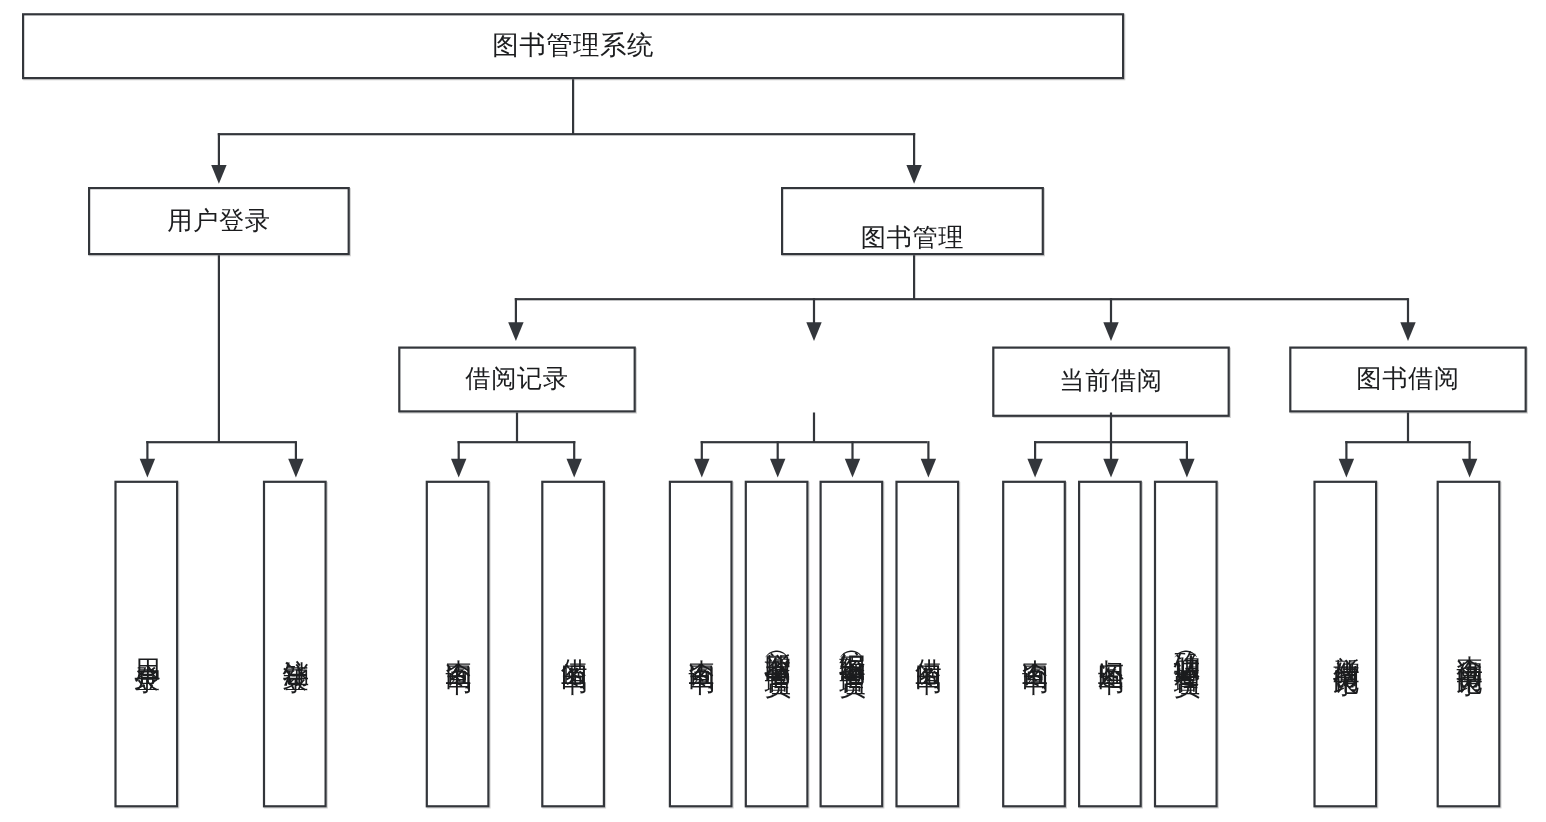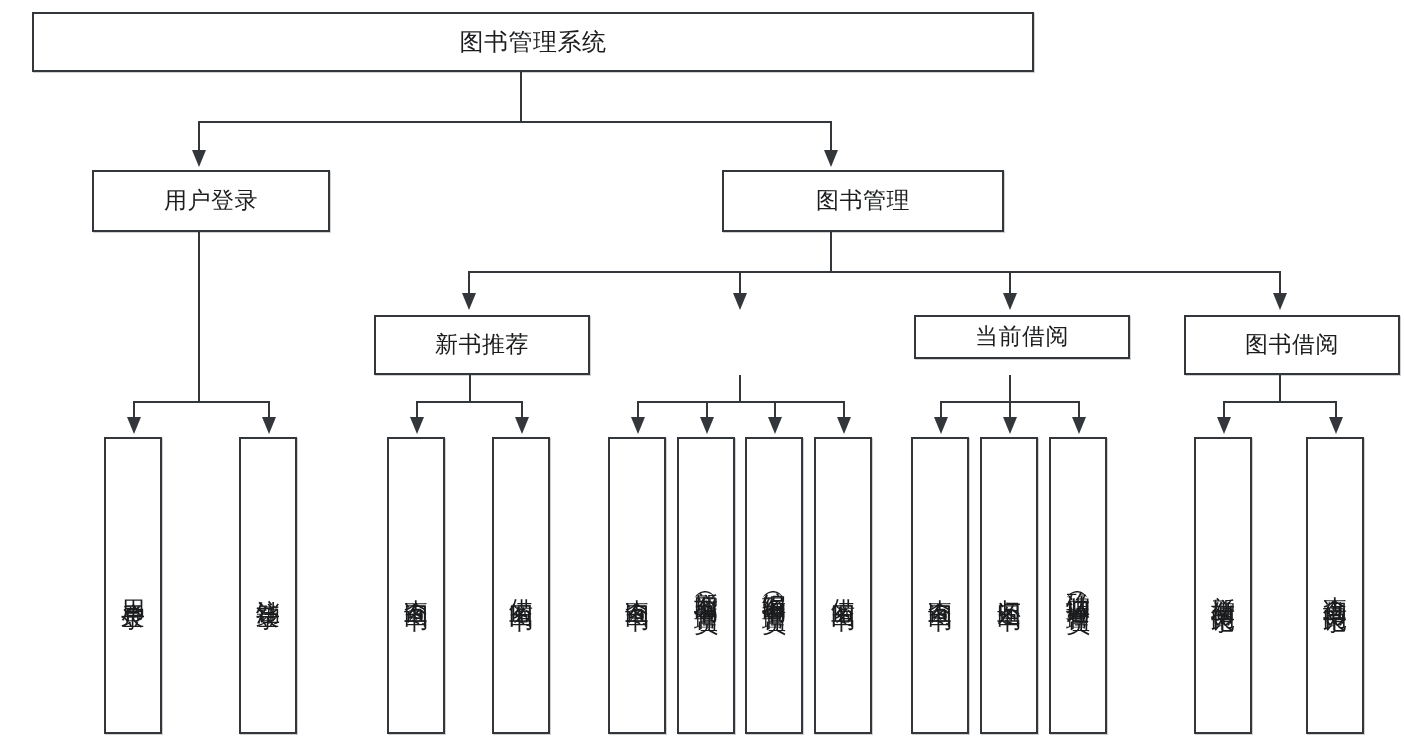--- a/index.html
+++ b/index.html
@@ -31,21 +31,20 @@
     box-shadow: 1px 1px 0 rgba(0,0,0,0.18);
   }
   .node .label {
     display: block;
     line-height: 1.12;
     letter-spacing: 0.5px;
   }
   
   .node.h {
     font-size: 23px;
-    margin-left: 12px;
   }
   .node.h .label {
     white-space: nowrap;
   }
   
   .node.v {
     font-size: 24px;
     padding: 6px 0;
     align-items: center;
   }
@@ -101,21 +100,21 @@
   <div class="ln v" style="left:198px; top:121px; height:32px;"></div>
   <div class="arrow" style="left:192px; top:150px;"></div>
 
   <div class="ln v" style="left:830px; top:121px; height:32px;"></div>
   <div class="arrow" style="left:824px; top:150px;"></div>
 
   <div class="node h" style="left:80px; top:170px; width:238px; height:62px;">
     <span class="label">用户登录</span>
   </div>
 
-  <div class="node h" style="left:710px; top:170px; width:282px; height:62px;">
+  <div class="node h" style="left:710px; top:170px; width:239px; height:62px;align-items:flex-end;">
     <span class="label">图书管理</span>
   </div>
 
   <div class="ln v" style="left:198px; top:232px; height:170px;"></div>
   <div class="ln h" style="left:133px; top:401px; width:136px;"></div>
   <div class="ln v" style="left:133px; top:401px; height:18px;"></div>
   <div class="arrow" style="left:127px; top:417px;"></div>
   <div class="ln v" style="left:268px; top:401px; height:18px;"></div>
   <div class="arrow" style="left:262px; top:417px;"></div>
 
@@ -128,23 +127,23 @@
   <div class="ln v" style="left:739px; top:271px; height:24px;"></div>
   <div class="arrow" style="left:733px; top:293px;"></div>
 
   <div class="ln v" style="left:1009px; top:271px; height:24px;"></div>
   <div class="arrow" style="left:1003px; top:293px;"></div>
 
   <div class="ln v" style="left:1279px; top:271px; height:24px;"></div>
   <div class="arrow" style="left:1273px; top:293px;"></div>
 
   <div class="node h" style="left:362px; top:315px; width:216px; height:60px;">
-    <span class="label">新书推荐</span>
-  </div>
-  <div class="node h" style="left:902px; top:315px; width:216px; height:44px;">
+    <span class="label">借阅记录</span>
+  </div>
+  <div class="node h" style="left:902px; top:315px; width:216px; height:64px;">
     <span class="label">当前借阅</span>
   </div>
   <div class="node h" style="left:1172px; top:315px; width:216px; height:60px;">
     <span class="label">图书借阅</span>
   </div>
 
   <div class="ln v" style="left:469px; top:375px; height:27px;"></div>
   <div class="ln h" style="left:416px; top:401px; width:107px;"></div>
   <div class="ln v" style="left:416px; top:401px; height:18px;"></div>
   <div class="arrow" style="left:410px; top:417px;"></div>

